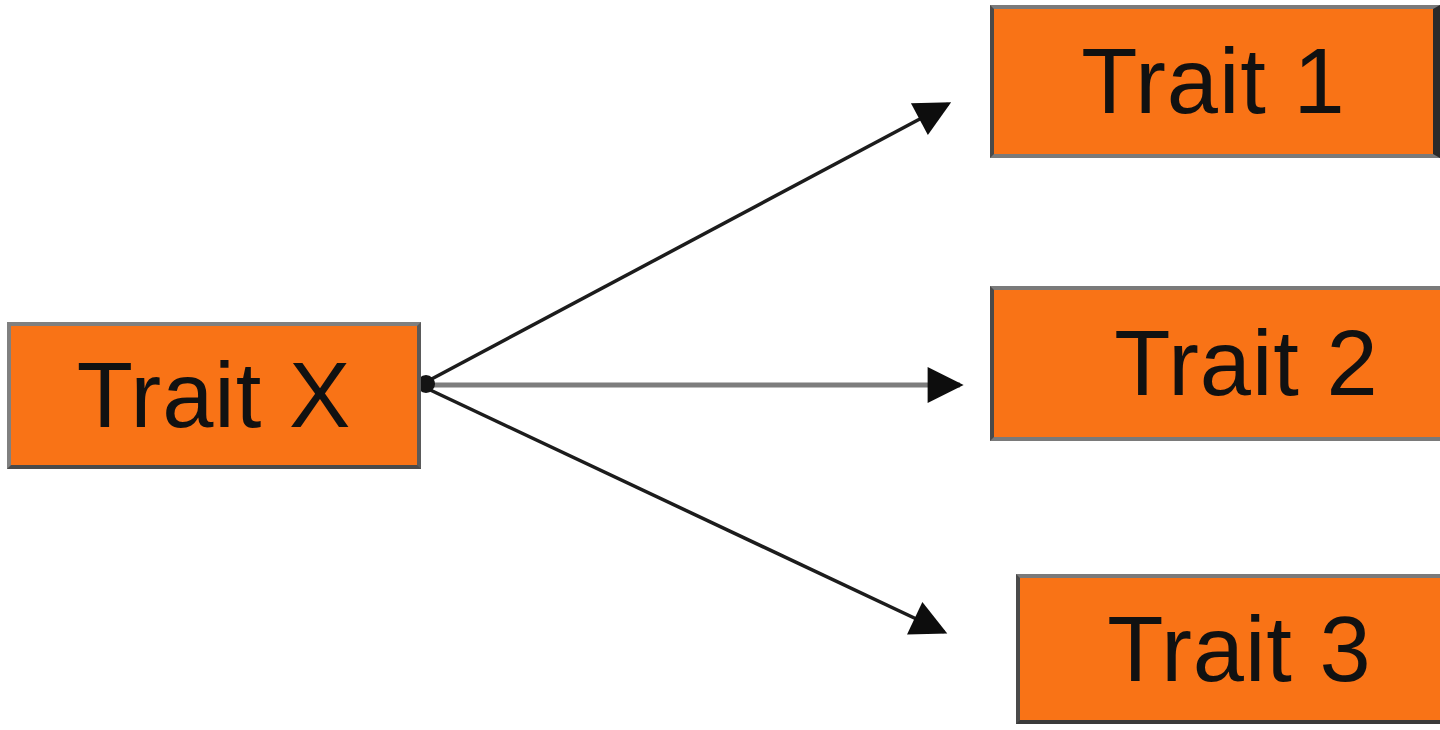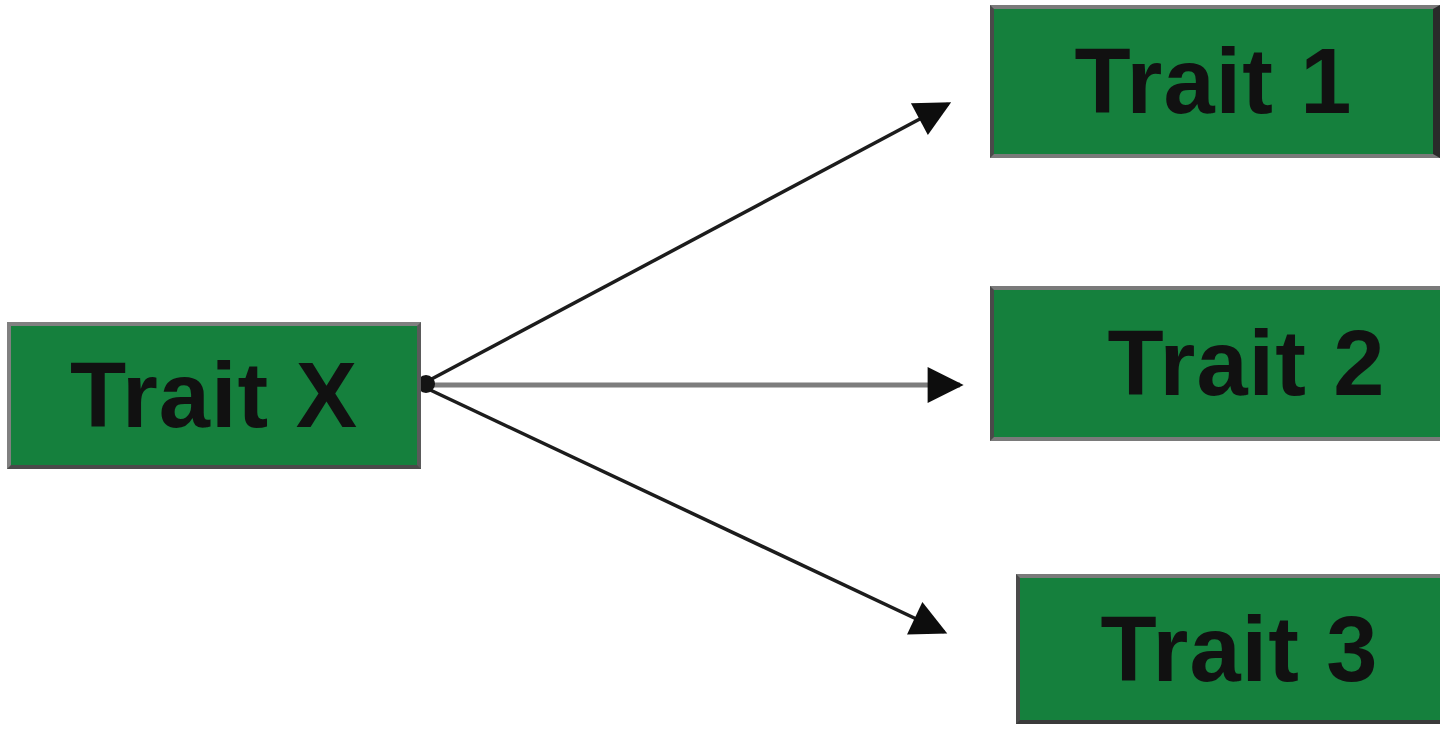--- a/index.html
+++ b/index.html
@@ -21,29 +21,28 @@
     position: absolute;
     left: 0;
     top: 0;
     width: 1440px;
     height: 730px;
     display: block;
   }
   .node {
     position: absolute;
     box-sizing: border-box;
-    background: #15803d;
+    background: #f97316;
     display: flex;
     align-items: center;
     justify-content: center;
     font-size: 92px;
     color: #111111;
     letter-spacing: 1px;
     white-space: nowrap;
-    font-weight: bold;
   }
   .node-gene {
     left: 7px;
     top: 322px;
     width: 414px;
     height: 147px;
     border: 4px solid #808080;
     border-right-color: #5a5a5a;
     border-bottom-color: #4a4a4a;
   }

